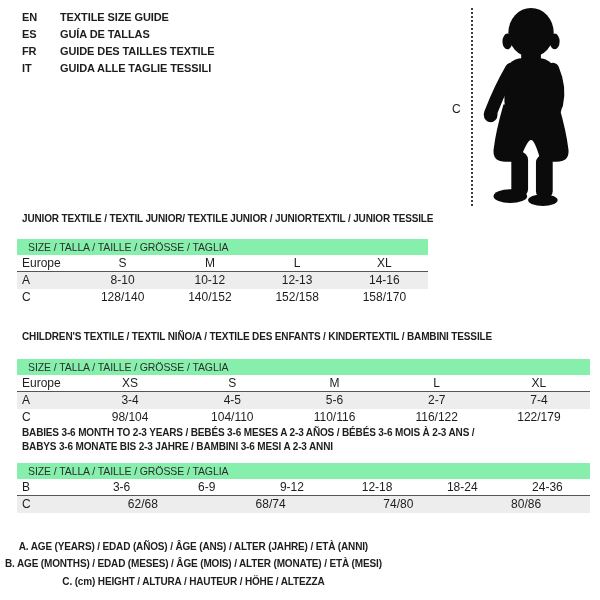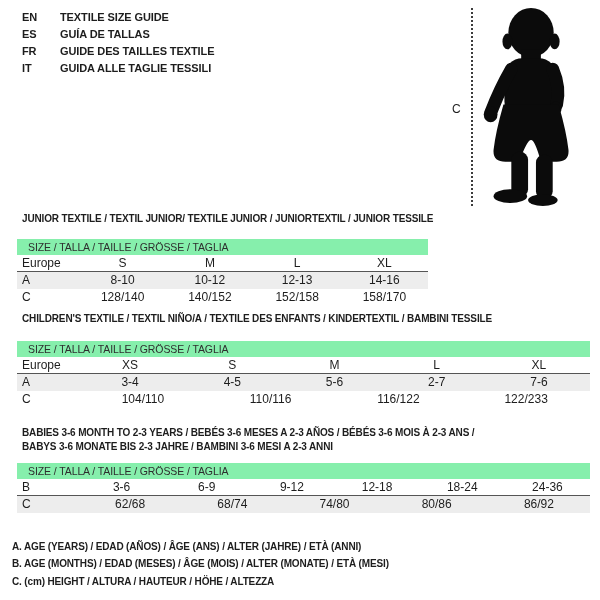--- a/index.html
+++ b/index.html
@@ -11,34 +11,34 @@
   .lang-list{position:absolute;left:22px;top:9px;font-weight:bold;font-size:11px;letter-spacing:-0.1px;}
   .lang-row{display:flex;line-height:17px;}
   .lang-code{width:38px;}
   
   .measure-line{position:absolute;left:471px;top:8px;height:198px;width:0;border-left:2px dotted #3c3c3c;}
   .measure-label{position:absolute;left:452px;top:102px;font-size:12px;color:#1d1d1d;}
   .silhouette{position:absolute;left:477px;top:6px;}
   
   .section{position:absolute;left:17px;}
   .sec0{top:212px;width:411px;}
-  .sec1{top:312px;width:573px;}
+  .sec1{top:330px;width:573px;}
   .sec2{top:426px;width:573px;}
   .section-title{font-weight:bold;font-size:10px;letter-spacing:-0.15px;margin-left:5px;line-height:13.5px;white-space:nowrap;}
   .sec0 .size-table{margin-top:13px;}
   .sec1 .size-table{margin-top:15px;}
   .sec2 .size-table{margin-top:10px;}
   .band{background:#86efac;height:16px;line-height:16px;padding-left:11px;font-size:10.5px;color:#2e2e2e;letter-spacing:-0.1px;}
   .trow{display:flex;height:17px;line-height:17px;font-size:12px;box-sizing:border-box;}
   .trow.shaded{background:#ededed;}
   .trow.divider{border-bottom:1px solid #555;}
   .tlabel{width:62px;padding-left:5px;box-sizing:border-box;}
   .tcell{flex:1;text-align:center;}
   
-  .footnotes{position:absolute;left:12px;top:538px;font-weight:bold;font-size:10px;letter-spacing:-0.15px;line-height:17.4px;white-space:nowrap;}
+  .footnotes{position:absolute;left:5px;top:538px;font-weight:bold;font-size:10px;letter-spacing:-0.15px;line-height:17.4px;white-space:nowrap;text-align:center;}
 </style>
 </head>
 <body>
 
 <div id="stage">
 
   <div class="lang-list" id="langList">
       <div class="lang-row">
         <span class="lang-code">EN</span>
         <span class="lang-title">TEXTILE SIZE GUIDE</span>
@@ -122,28 +122,29 @@
             <div class="tcell">M</div>
             <div class="tcell">L</div>
             <div class="tcell">XL</div>
           </div>
           <div class="trow shaded">
             <div class="tlabel">A</div>
             <div class="tcell">3-4</div>
             <div class="tcell">4-5</div>
             <div class="tcell">5-6</div>
             <div class="tcell">2-7</div>
-            <div class="tcell">7-6</div>
+            <div class="tcell">7-4</div>
           </div>
           <div class="trow">
             <div class="tlabel">C</div>
+            <div class="tcell">98/104</div>
             <div class="tcell">104/110</div>
             <div class="tcell">110/116</div>
             <div class="tcell">116/122</div>
-            <div class="tcell">122/233</div>
+            <div class="tcell">122/179</div>
           </div>
         </div>
       </div>
       <div class="section sec2">
         <div class="section-title">
           <div class="title-line">BABIES 3-6 MONTH TO 2-3 YEARS / BEBÉS 3-6 MESES A 2-3 AÑOS / BÉBÉS 3-6 MOIS À 2-3 ANS /</div>
           <div class="title-line">BABYS 3-6 MONATE BIS 2-3 JAHRE / BAMBINI 3-6 MESI A 2-3 ANNI</div>
         </div>
         <div class="size-table">
           <div class="band">SIZE / TALLA / TAILLE / GRÖSSE / TAGLIA</div>
@@ -155,21 +156,20 @@
             <div class="tcell">12-18</div>
             <div class="tcell">18-24</div>
             <div class="tcell">24-36</div>
           </div>
           <div class="trow shaded">
             <div class="tlabel">C</div>
             <div class="tcell">62/68</div>
             <div class="tcell">68/74</div>
             <div class="tcell">74/80</div>
             <div class="tcell">80/86</div>
-            <div class="tcell">86/92</div>
           </div>
         </div>
       </div>
     </div>
 
   <div class="footnotes" id="footnotes">
       <div class="footnote">A. AGE (YEARS) / EDAD (AÑOS) / ÂGE (ANS) / ALTER (JAHRE) / ETÀ (ANNI)</div>
       <div class="footnote">B. AGE (MONTHS) / EDAD (MESES) / ÂGE (MOIS) / ALTER (MONATE) / ETÀ (MESI)</div>
       <div class="footnote">C. (cm) HEIGHT / ALTURA / HAUTEUR / HÖHE / ALTEZZA</div>
     </div>

